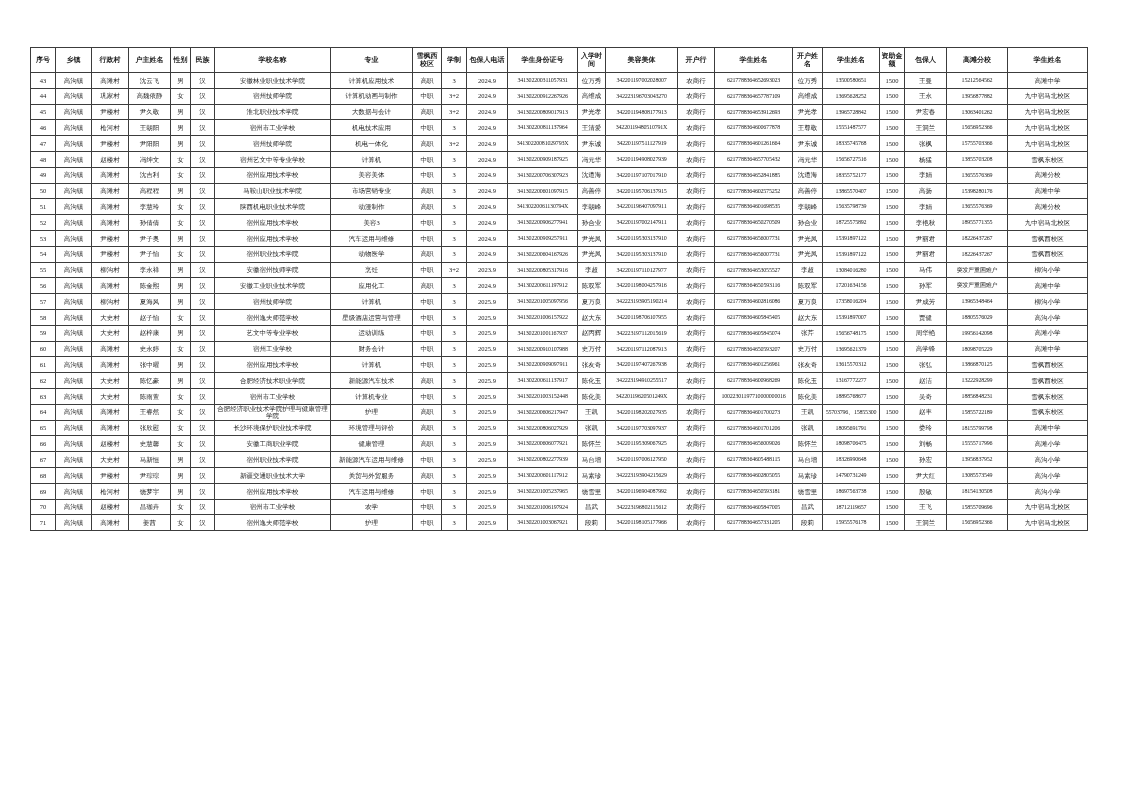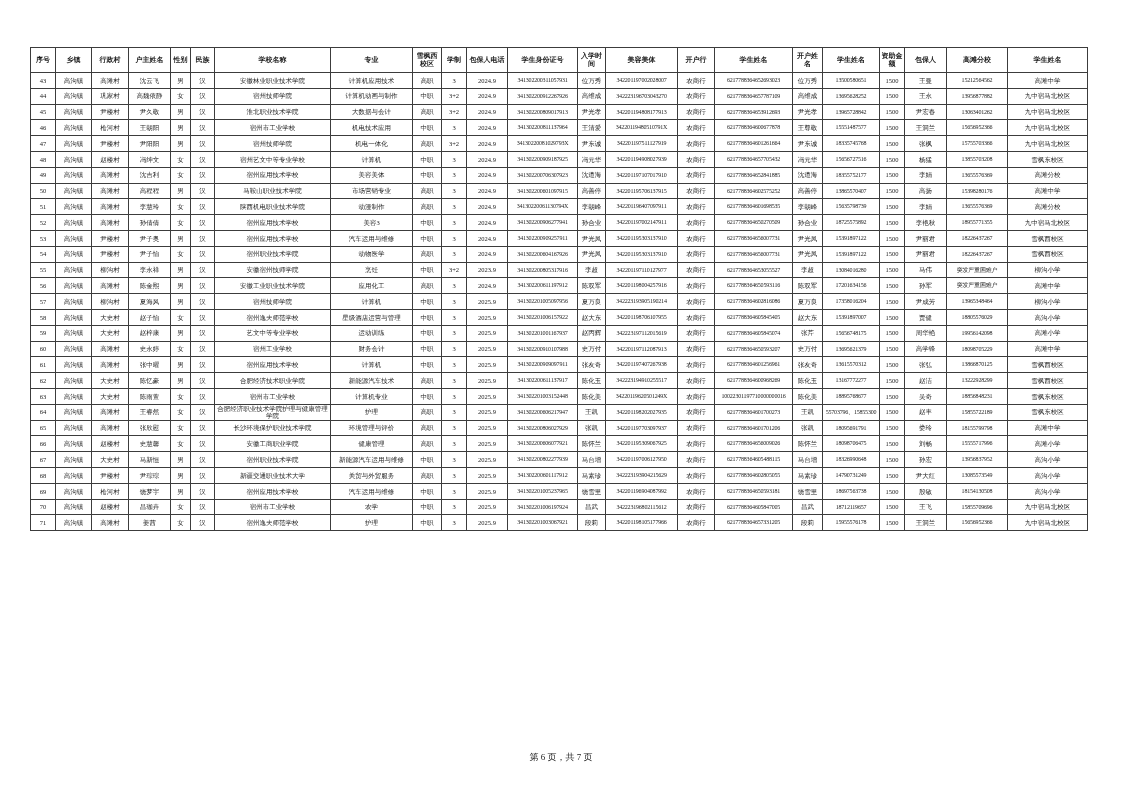--- a/index.html
+++ b/index.html
@@ -792,15 +792,14 @@
           <td>段莉</td>
           <td>15955576178</td>
           <td>1500</td>
           <td>王洞兰</td>
           <td>15656952366</td>
           <td>九中宿马北校区</td>
         </tr>
       </tbody>
   </table>
 
-  <div class="footer">第 6 页，共 7 页</div>
 
 </div>
 
 </body></html>

